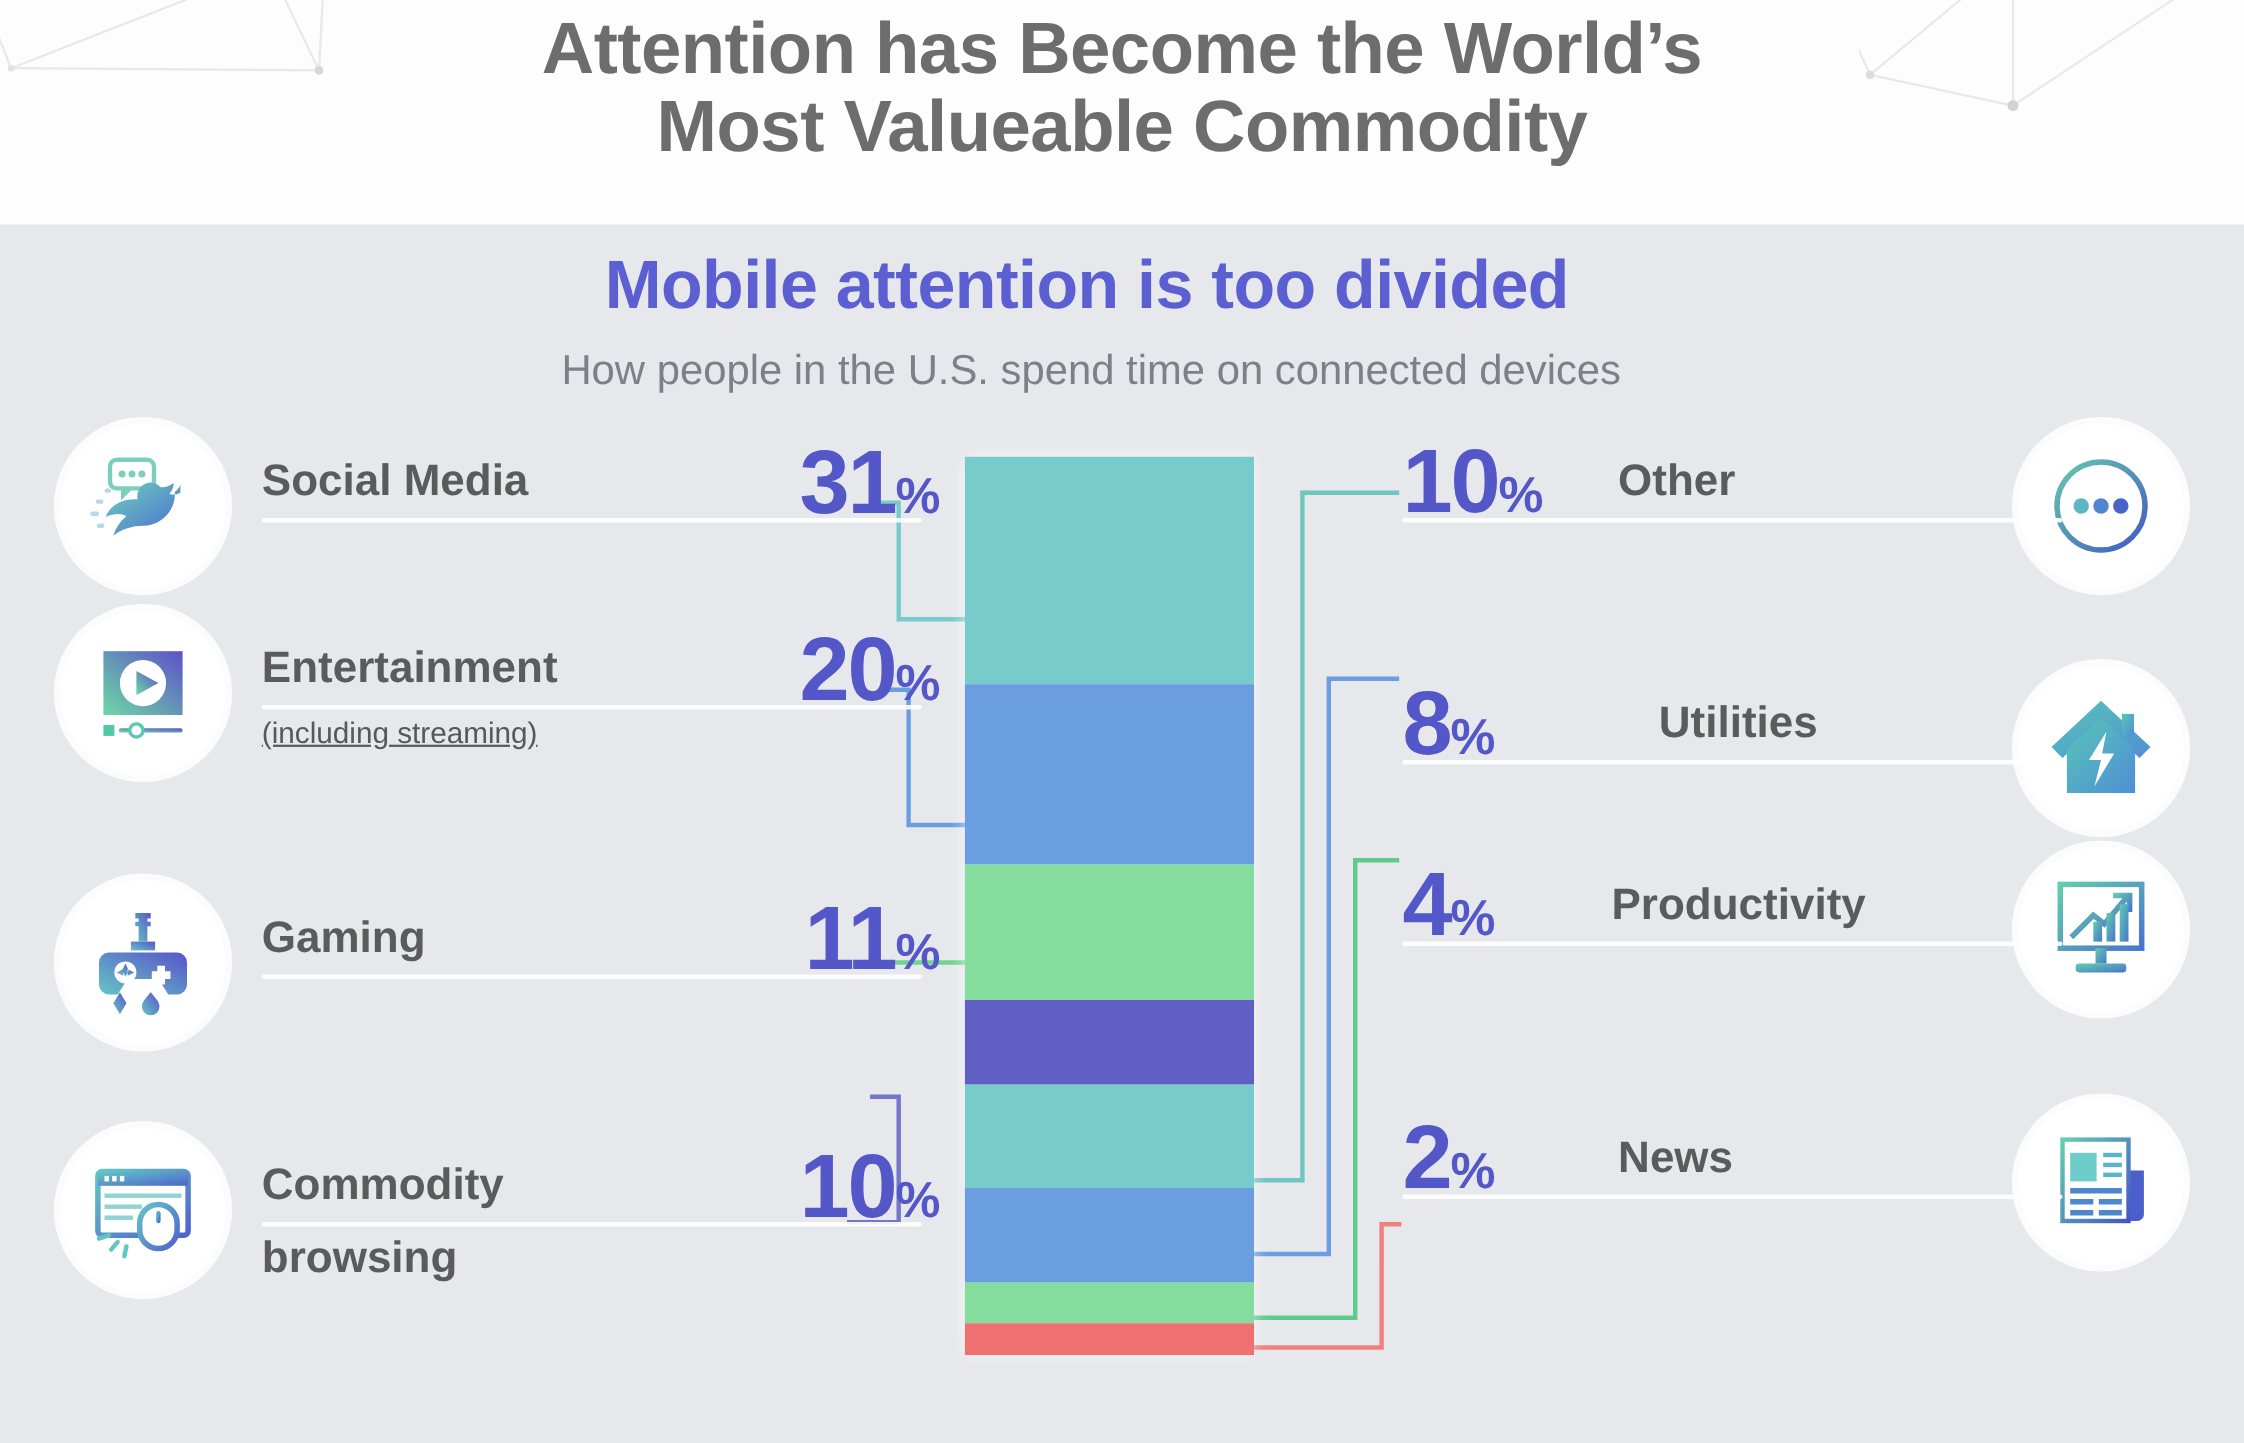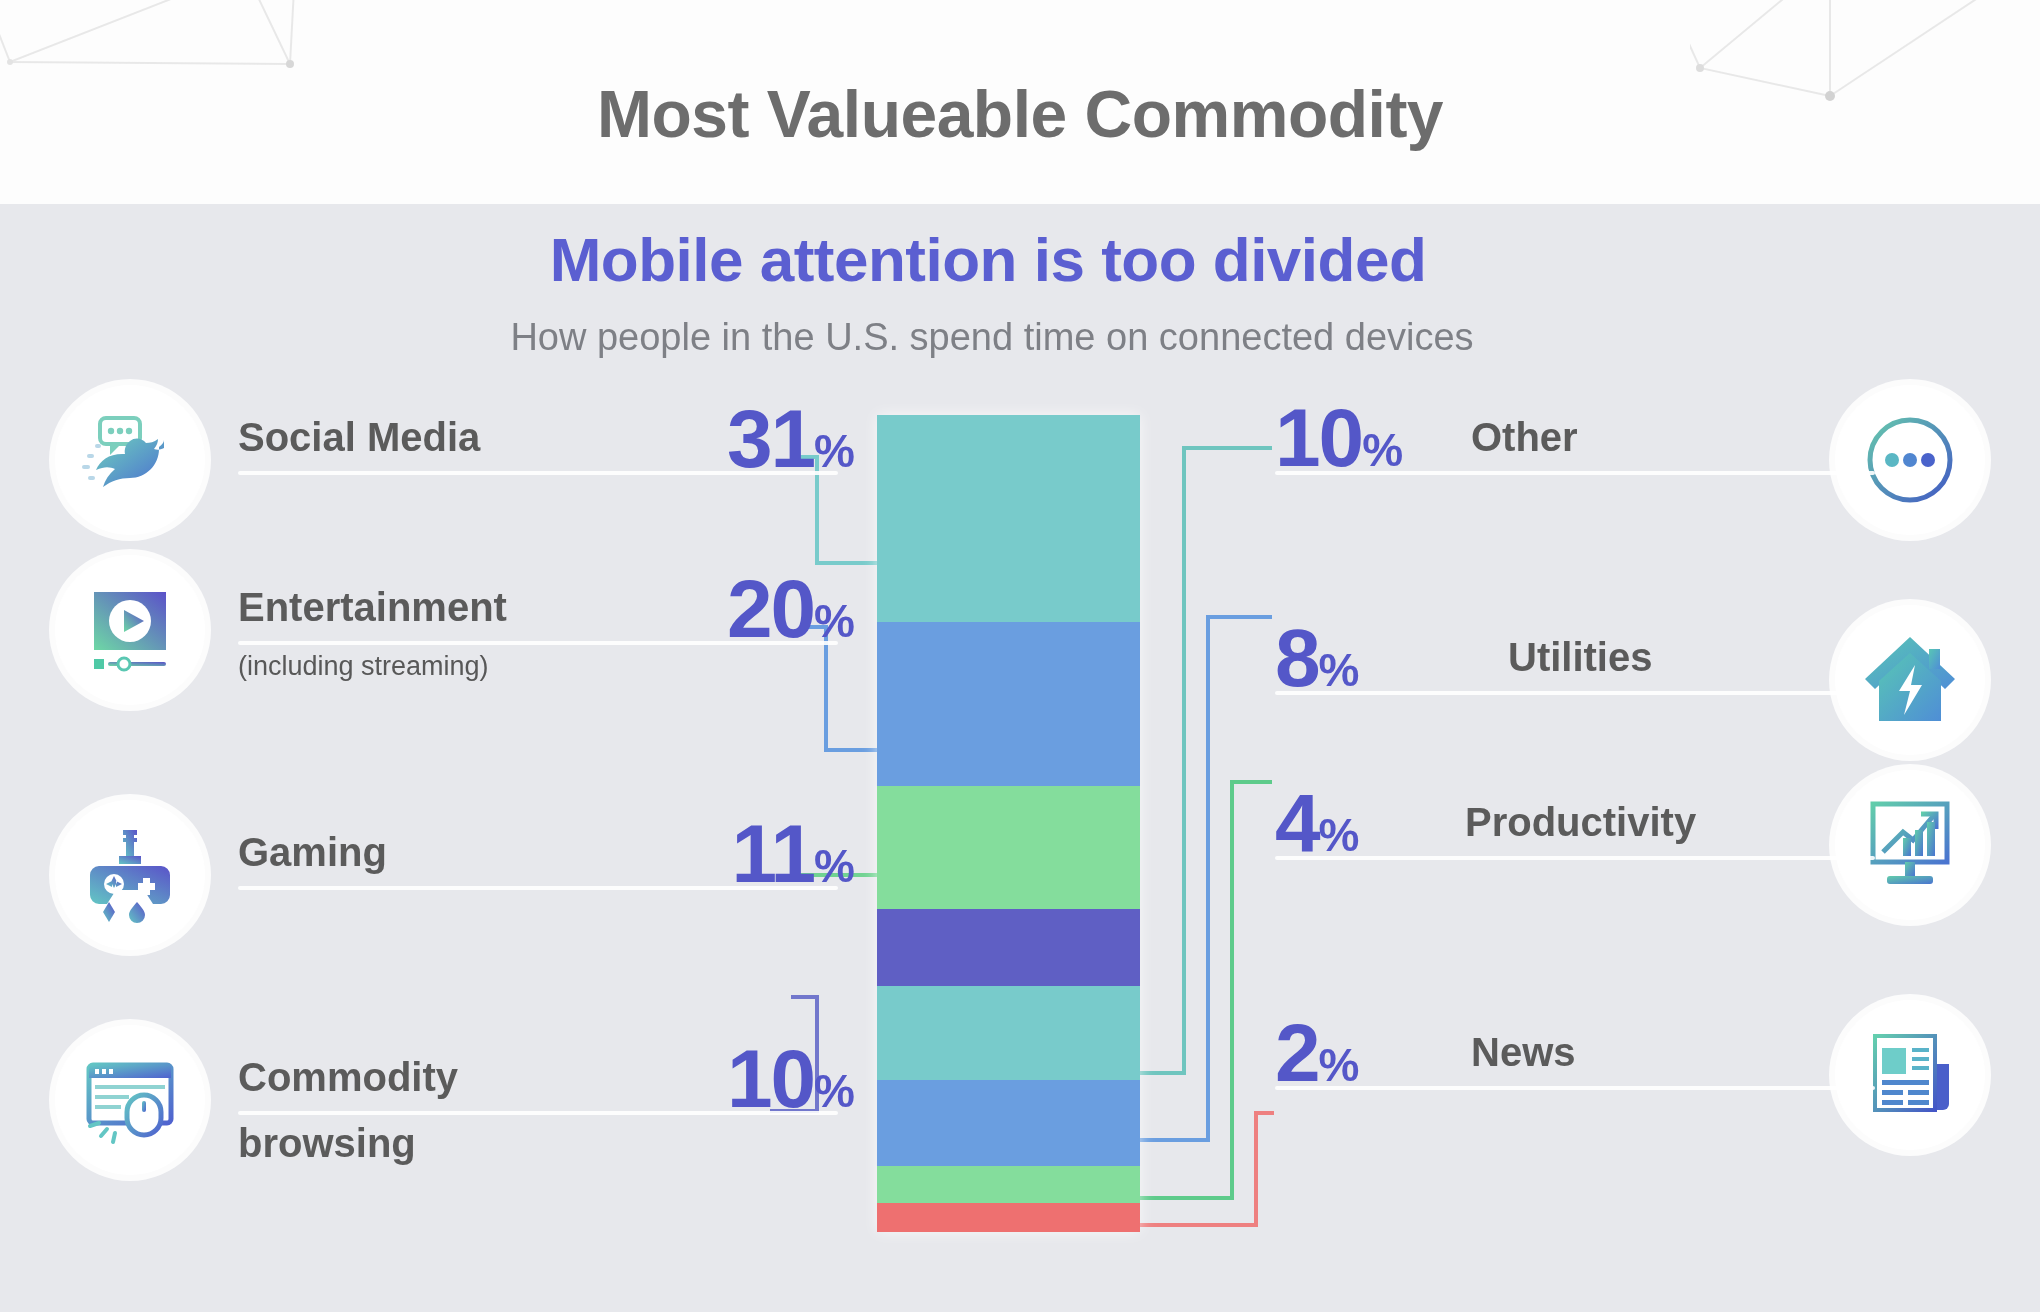--- a/index.html
+++ b/index.html
@@ -61,21 +61,21 @@
     position:absolute;height:4px;background:rgba(255,255,255,.9);
     border-radius:2px;
   }
 
   .lbl{
     position:absolute;
     font-size:40px;font-weight:bold;color:#5b5b5b;white-space:nowrap;
   }
   .lbl2{
     position:absolute;
-    font-size:27px;font-weight:400;color:#585858;white-space:nowrap;
+    font-size:27px;font-weight:400;color:#585858;white-space:nowrap;text-decoration:underline;
   }
   .pct{
     position:absolute;
     font-weight:bold;color:#5457c8;white-space:nowrap;line-height:1;
   }
   .pct .num{font-size:82px;letter-spacing:-2px;}
   .pct .sym{font-size:46px;}
 
   
   .row.left .lbl{left:183px;top:30px;}
@@ -119,21 +119,21 @@
       <g stroke="#d8d8d8" stroke-width="2" fill="none">
         <path d="M-30 -20 L 10 68 L 140 96"></path>
         <path d="M10 68 L 140 -40 L 140 96"></path>
         <path d="M140 96 L 330 -30"></path>
       </g>
       <circle cx="140" cy="96" r="5" fill="#b0b0b0"></circle>
       <circle cx="10" cy="68" r="4" fill="#c4c4c4"></circle>
     </svg>
 
     <div class="title">
-      <br>
+      <span>Attention has Become the World’s</span><br>
       <span>Most Valueable Commodity</span>
     </div>
   </div>
 
   <div class="panel">
     <div class="panel-title">Mobile attention is too divided</div>
     <div class="panel-sub">How people in the U.S. spend time on connected devices</div>
   </div>
 
   <svg class="wires" viewBox="0 0 2040 1312">

